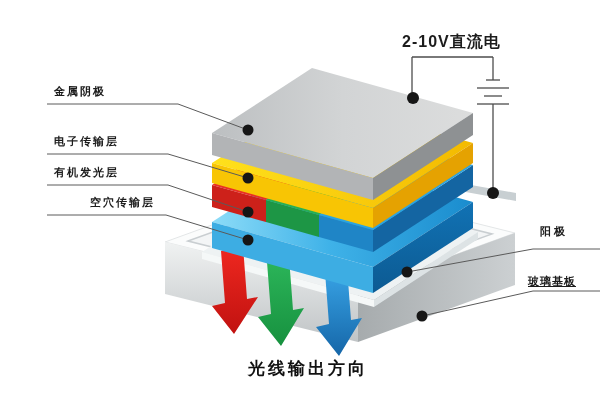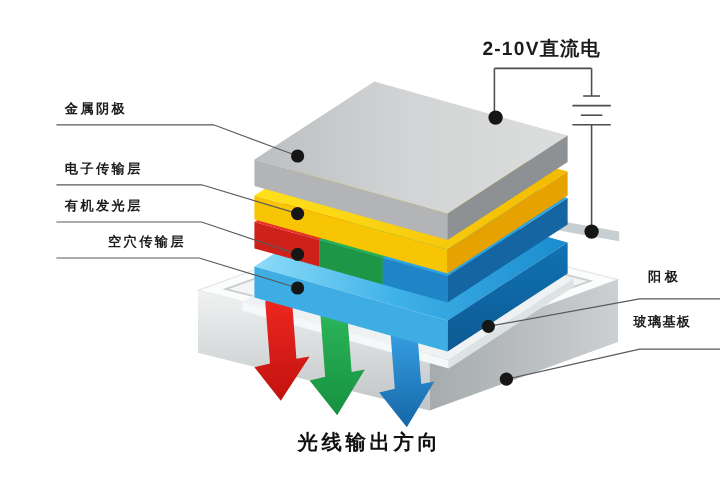--- a/index.html
+++ b/index.html
@@ -11,21 +11,21 @@
   .lbl{
     position:absolute;color:#1c1c1c;font-weight:600;font-size:11px;
     letter-spacing:2px;white-space:nowrap;line-height:1.1;
   }
   .lbl-power{left:402px;top:33px;font-size:16px;letter-spacing:1px;}
   .lbl-cathode{left:54px;top:85px;}
   .lbl-etl{left:54px;top:135px;}
   .lbl-eml{left:54px;top:166px;}
   .lbl-htl{left:54px;top:196px;margin-left:36px;}
   .lbl-anode{left:540px;top:225px;letter-spacing:3px;}
-  .lbl-substrate{left:528px;top:263px;letter-spacing:1px;}
+  .lbl-substrate{left:528px;top:275px;letter-spacing:1px;text-decoration:underline;}
   .lbl-light{left:248px;top:360px;font-size:17px;font-weight:700;letter-spacing:3px;color:#111;text-align:right;}
 </style>
 </head>
 <body>
 
 <div id="stage">
 
   <svg id="diagram-svg" width="600" height="400" viewBox="0 0 600 400">
     <defs>
       <linearGradient id="gGrayTop" x1="0" y1="0" x2="1" y2="0">

